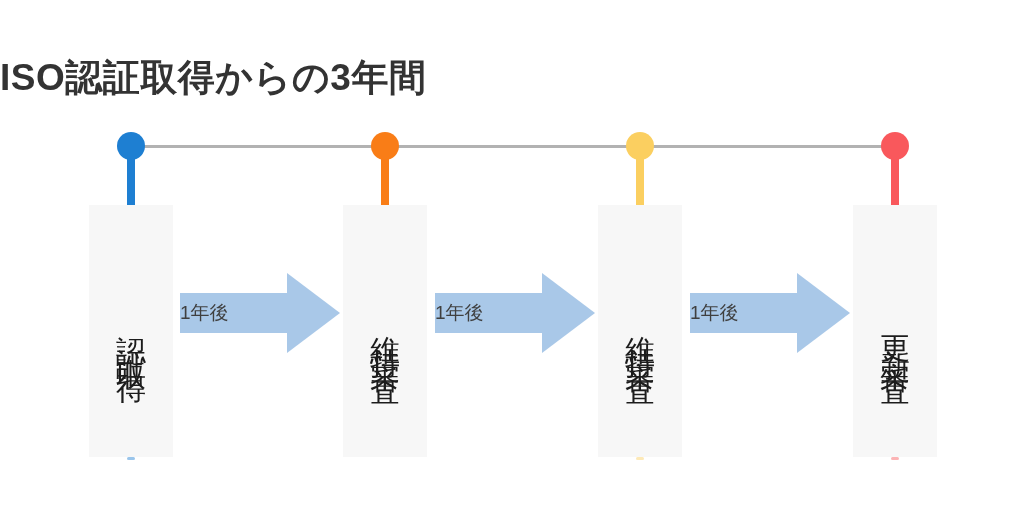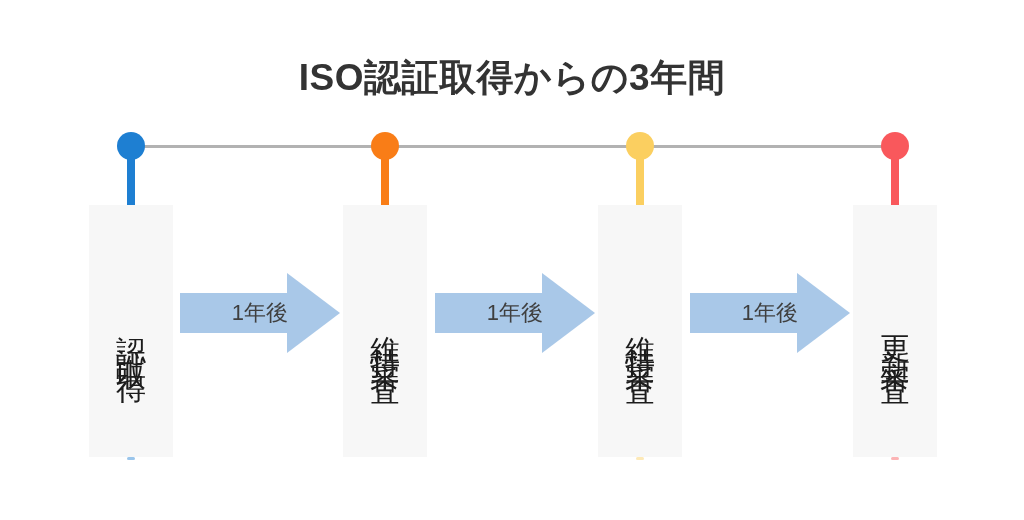--- a/index.html
+++ b/index.html
@@ -10,21 +10,20 @@
     background: #ffffff;
     overflow: hidden;
     font-family: "Liberation Sans", "DejaVu Sans", sans-serif;
   }
 
   .title {
     position: absolute;
     top: 53px;
     left: 0;
     width: 100%;
-    text-align: center;
     font-size: 37px;
     font-weight: bold;
     letter-spacing: 0.5px;
   }
 
   .tl-line {
     position: absolute;
     top: 145px;
     left: 131px;
     width: 764px;
@@ -103,22 +102,22 @@
     border-left-style: solid;
     border-left-width: 53px;
   }
   .arrow-label {
     position: absolute;
     left: 0;
     top: 20px;
     width: 108px;
     height: 40px;
     line-height: 40px;
-    text-align: right;
-    font-size: 22px;
+    text-align: left;
+    font-size: 19px;
   }
 </style>
 </head>
 <body>
 
 <div class="canvas">
 
   <div class="title" style="color: rgb(51, 51, 51);">ISO認証取得からの3年間</div>
 
   <div class="tl-line" style="background: rgb(178, 178, 178);"></div>

